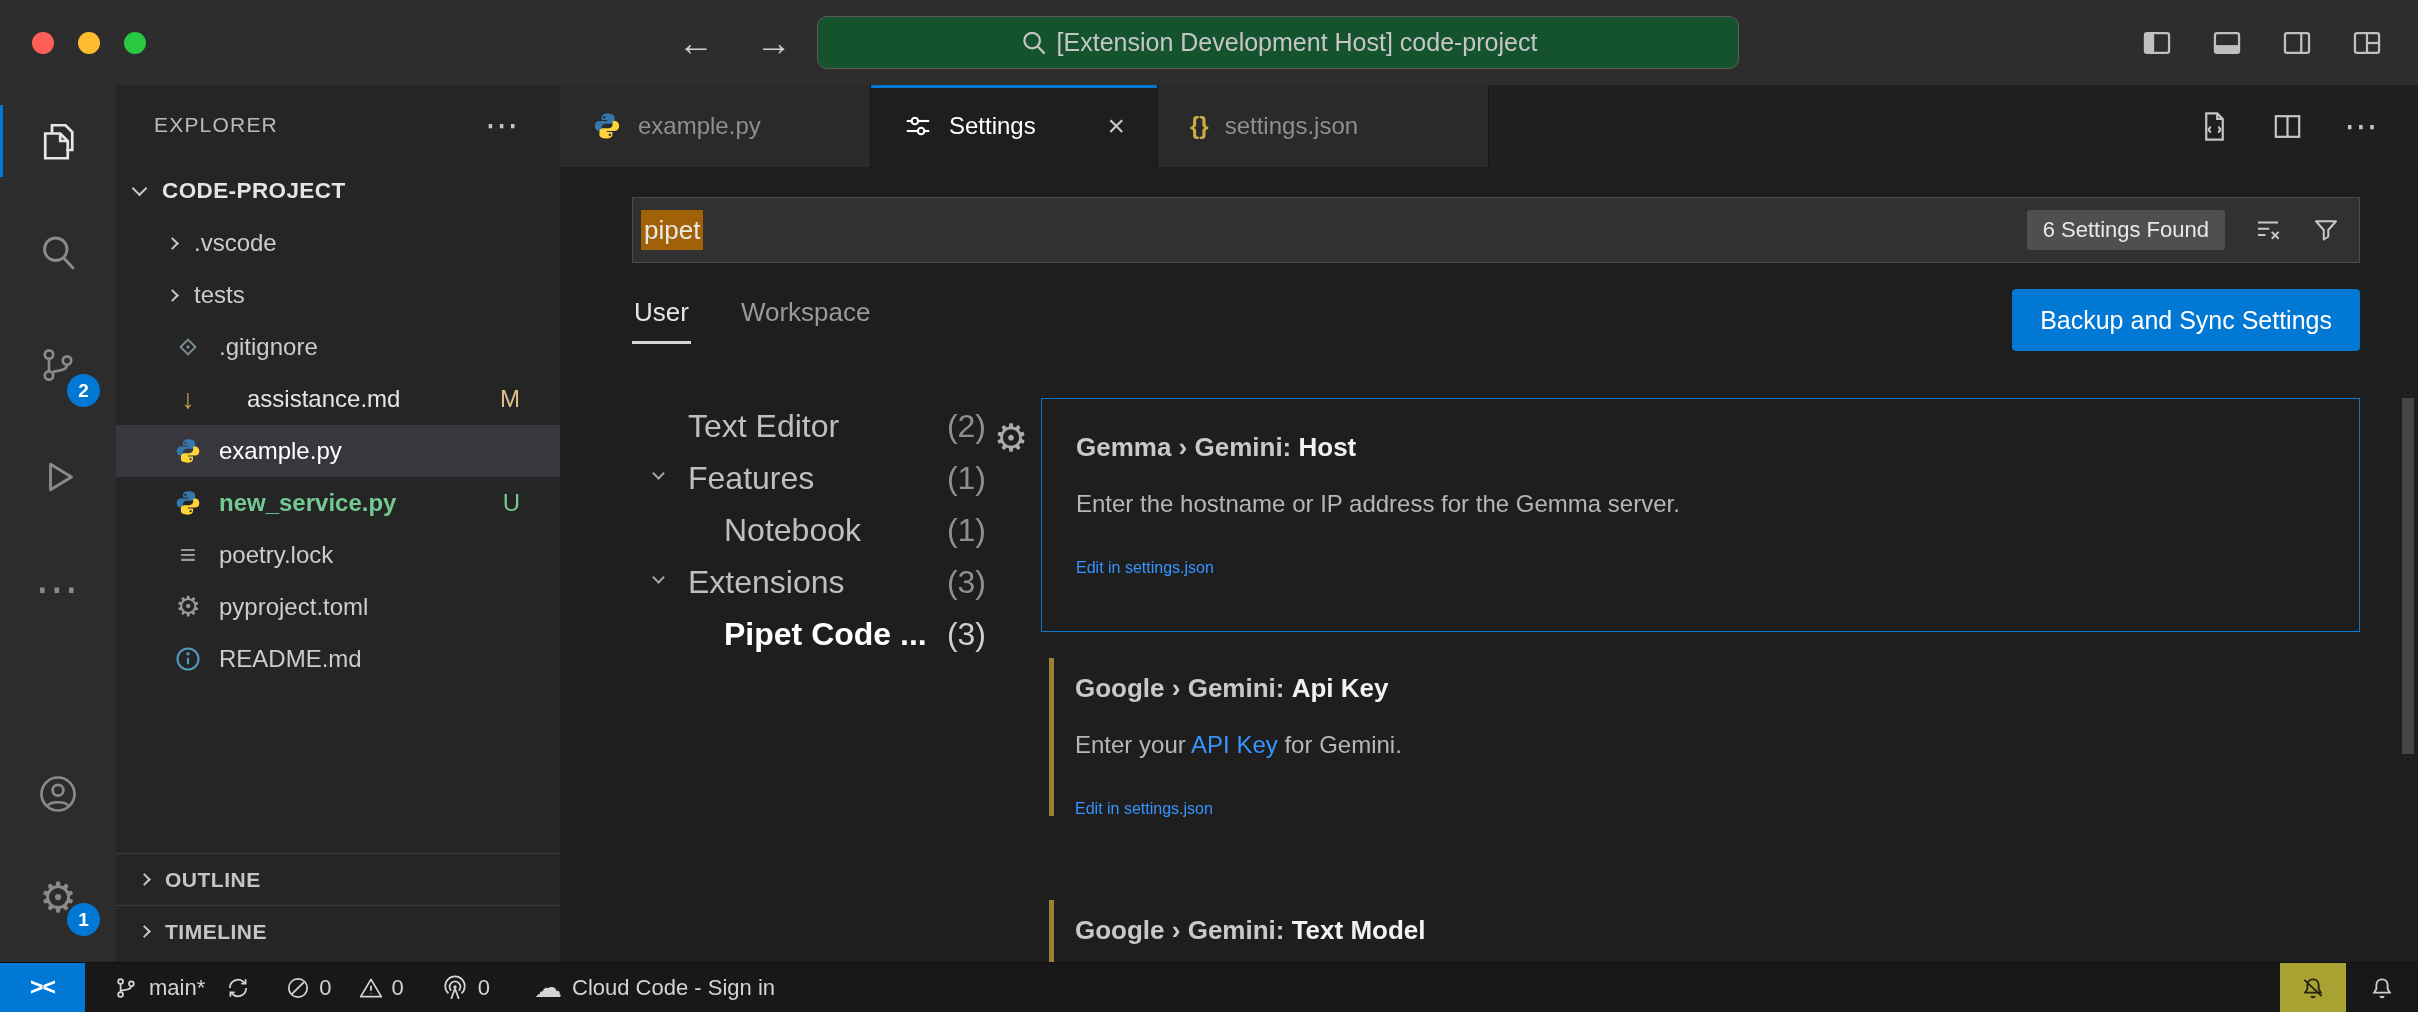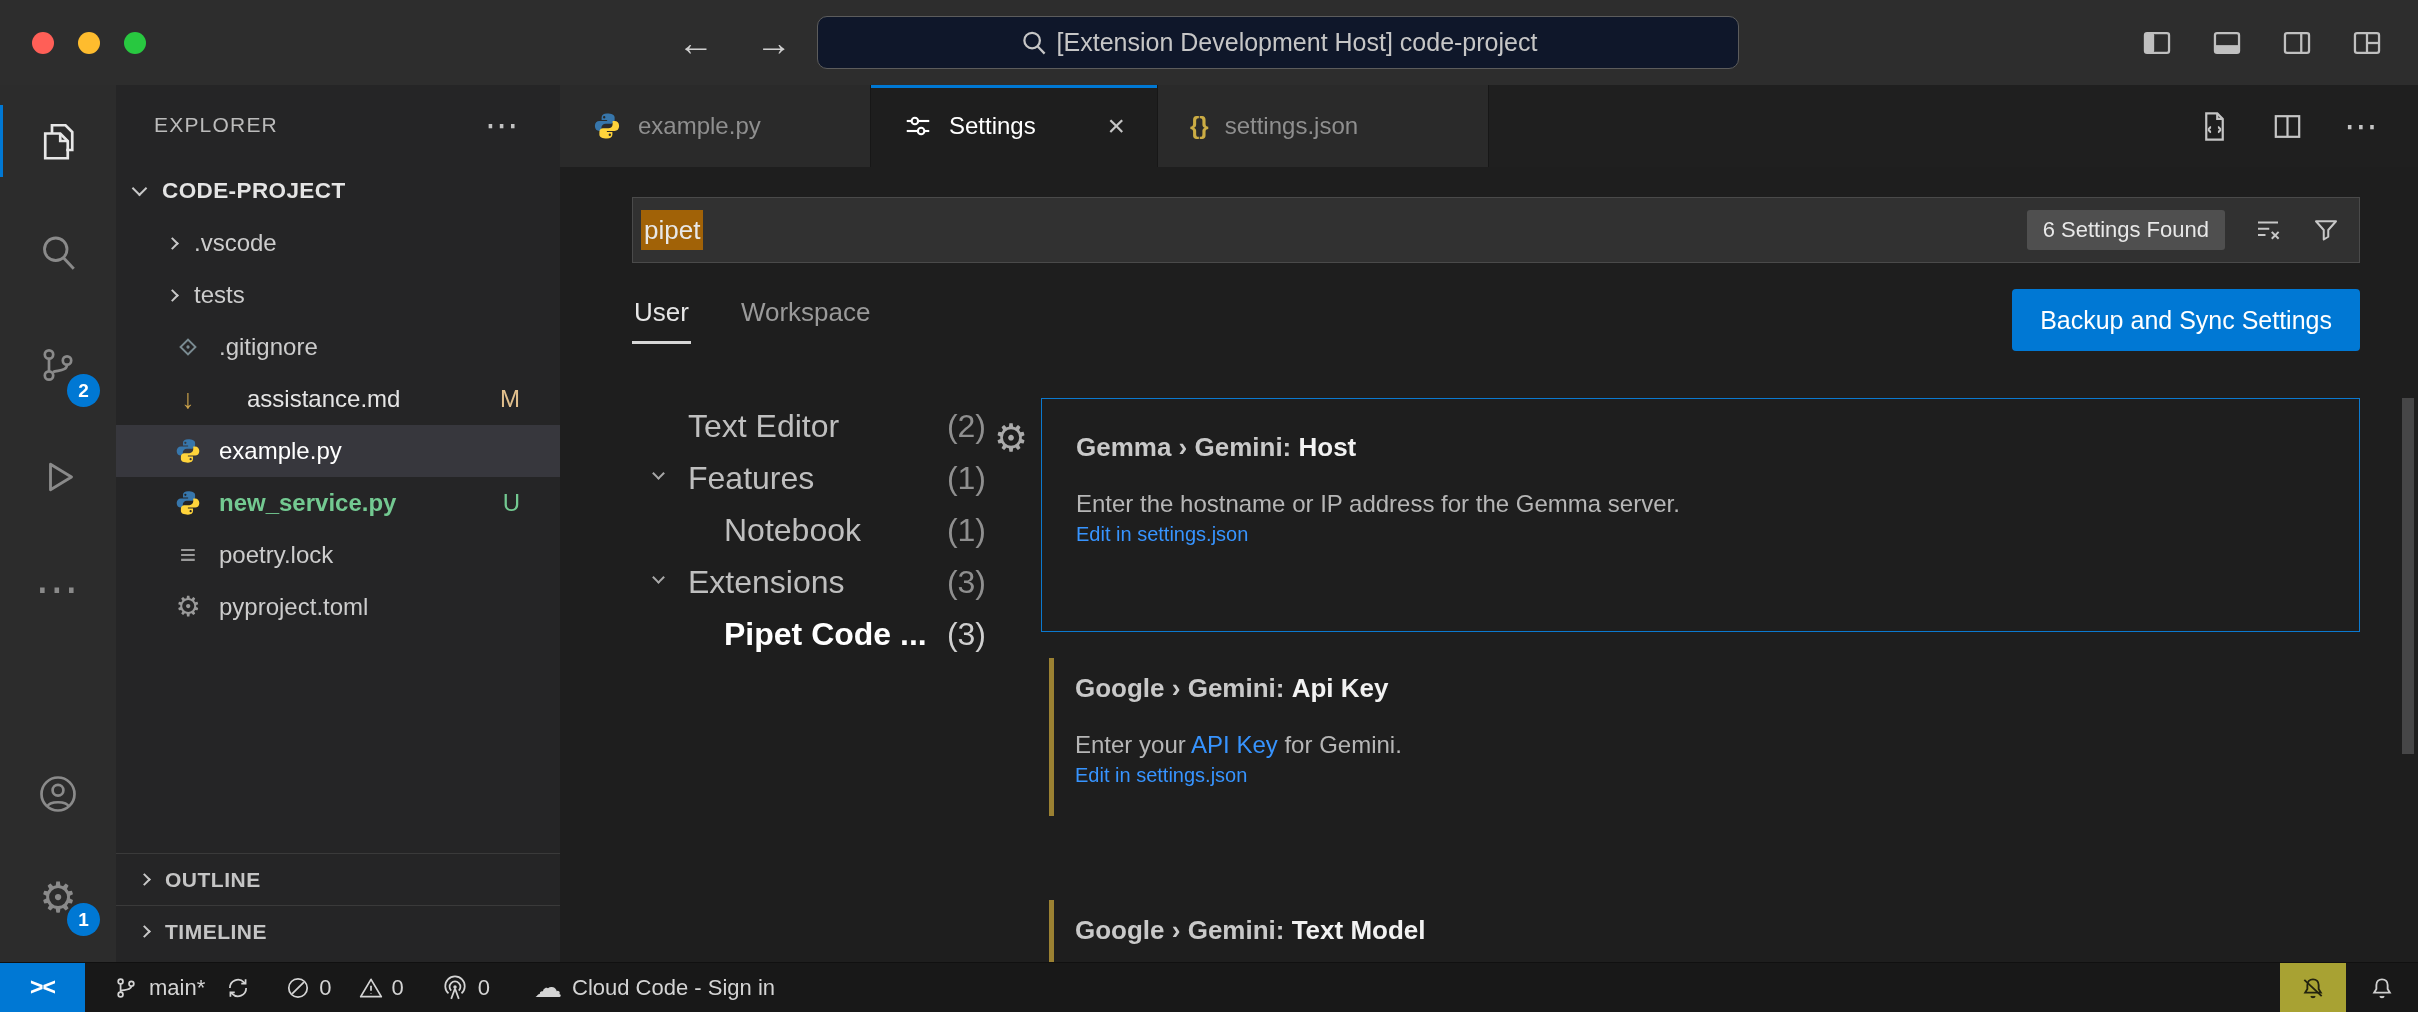--- a/index.html
+++ b/index.html
@@ -13,21 +13,21 @@
   svg { display:block; }
 
   
   .titlebar { position:absolute; left:0; right:0; top:0; height:85px; background:#2d2d2d; }
   .traffic { position:absolute; left:32px; top:0; height:85px; display:flex; align-items:center; gap:24px; }
   .tl { width:22px; height:22px; border-radius:50%; }
   .tl.red{ background:#ff5f57;} .tl.yellow{ background:#febc2e;} .tl.green{ background:#28c840;}
   .nav-arrows { position:absolute; left:678px; top:0; height:85px; display:flex; align-items:center; gap:42px;
     font-size:36px; color:#cfcfcf; }
   .command-center { position:absolute; left:817px; top:16px; width:922px; height:53px;
-    background:#0f172a; border:1.5px solid #5c5c5c; border-radius:10px;
+    background:#14532d; border:1.5px solid #5c5c5c; border-radius:10px;
     display:flex; align-items:center; justify-content:center; gap:8px; color:#c6c6c6; font-size:25px; }
   .layout-controls { position:absolute; right:34px; top:0; height:85px; display:flex; align-items:center; gap:36px; color:#c0c0c0; }
   .wl-ic { width:34px; height:34px; }
 
   
   .activitybar { position:absolute; left:0; top:85px; bottom:50px; width:116px; background:#2c2c2c;
     display:flex; flex-direction:column; }
   .ab-item { height:112px; position:relative; display:flex; align-items:center; justify-content:center; color:#8a8a8a; }
   .ab-item.active { color:#e7e7e7; }
   .ab-item.active::before { content:""; position:absolute; left:0; top:20px; bottom:20px; width:3px; background:#0078d4; }
@@ -113,21 +113,21 @@
   .setting { position:absolute; left:0; right:0; padding:30px 36px 0 34px; }
   .setting.s1 { top:0; height:234px; border:1px solid #0b79cf; padding-top:32px; }
   .setting.s2 { top:252px; height:192px; padding-top:22px; }
   .setting.s3 { top:494px; height:240px; padding-top:22px; }
   .setting.modified::before { content:""; position:absolute; left:8px; top:8px; width:5px; height:158px; background:#9b8132; }
   .setting.s3.modified::before { height:120px; }
   .s-title { font-size:26px; line-height:32px; }
   .s-cat { color:#c9c9c9; font-weight:600; }
   .s-name { color:#f2f2f2; font-weight:700; }
   .s-desc { margin-top:26px; font-size:24px; line-height:30px; color:#b6b6b6; }
-  .s-link { font-size:20px; line-height:30px; color:#3794ff; }
+  .s-link { margin-top:34px; font-size:16px; line-height:30px; color:#3794ff; }
   a.inline-link { color:#3794ff; text-decoration:none; }
   .scrollbar { position:absolute; right:4px; top:231px; width:12px; height:356px; background:#464647; }
 
   
   .statusbar { position:absolute; left:0; right:0; bottom:0; height:50px; background:#181818;
     border-top:1px solid #101010; display:flex; align-items:center; font-size:22px; color:#d4d4d4; }
   .sb-remote { width:85px; height:100%; background:#0078d4; color:#fff; display:flex; align-items:center;
     justify-content:center; font-size:23px; font-weight:700; letter-spacing:-1px; }
   .st-item { display:flex; align-items:center; gap:10px; margin-left:28px; }
   .ic-st { width:26px; height:26px; }
@@ -281,20 +281,30 @@
       <span class="badge-u">U</span>
     </div>
     <div class="tree-row file-row">
       <span class="file-icon icon-lines">≡</span>
       <span>poetry.lock</span>
     </div>
     <div class="tree-row file-row">
       <span class="file-icon icon-gear-sm">⚙</span>
       <span>pyproject.toml</span>
     </div>
+    <div class="tree-row file-row">
+      <span class="file-icon">
+        <svg width="28" height="28" viewBox="0 0 24 24" fill="none" stroke="#519aba" stroke-width="1.8">
+          <circle cx="12" cy="12" r="9"></circle>
+            <line x1="12" y1="11" x2="12" y2="16.5"></line>
+            <circle cx="12" cy="7.6" r="0.6" fill="#519aba"></circle>
+        </svg>
+      </span>
+      <span>README.md</span>
+    </div>
 
     <div class="sb-bottom">
       <div class="sb-section">
         <span class="chev right small"></span>
         <span>OUTLINE</span>
       </div>
       <div class="sb-section">
         <span class="chev right small"></span>
         <span>TIMELINE</span>
       </div>

